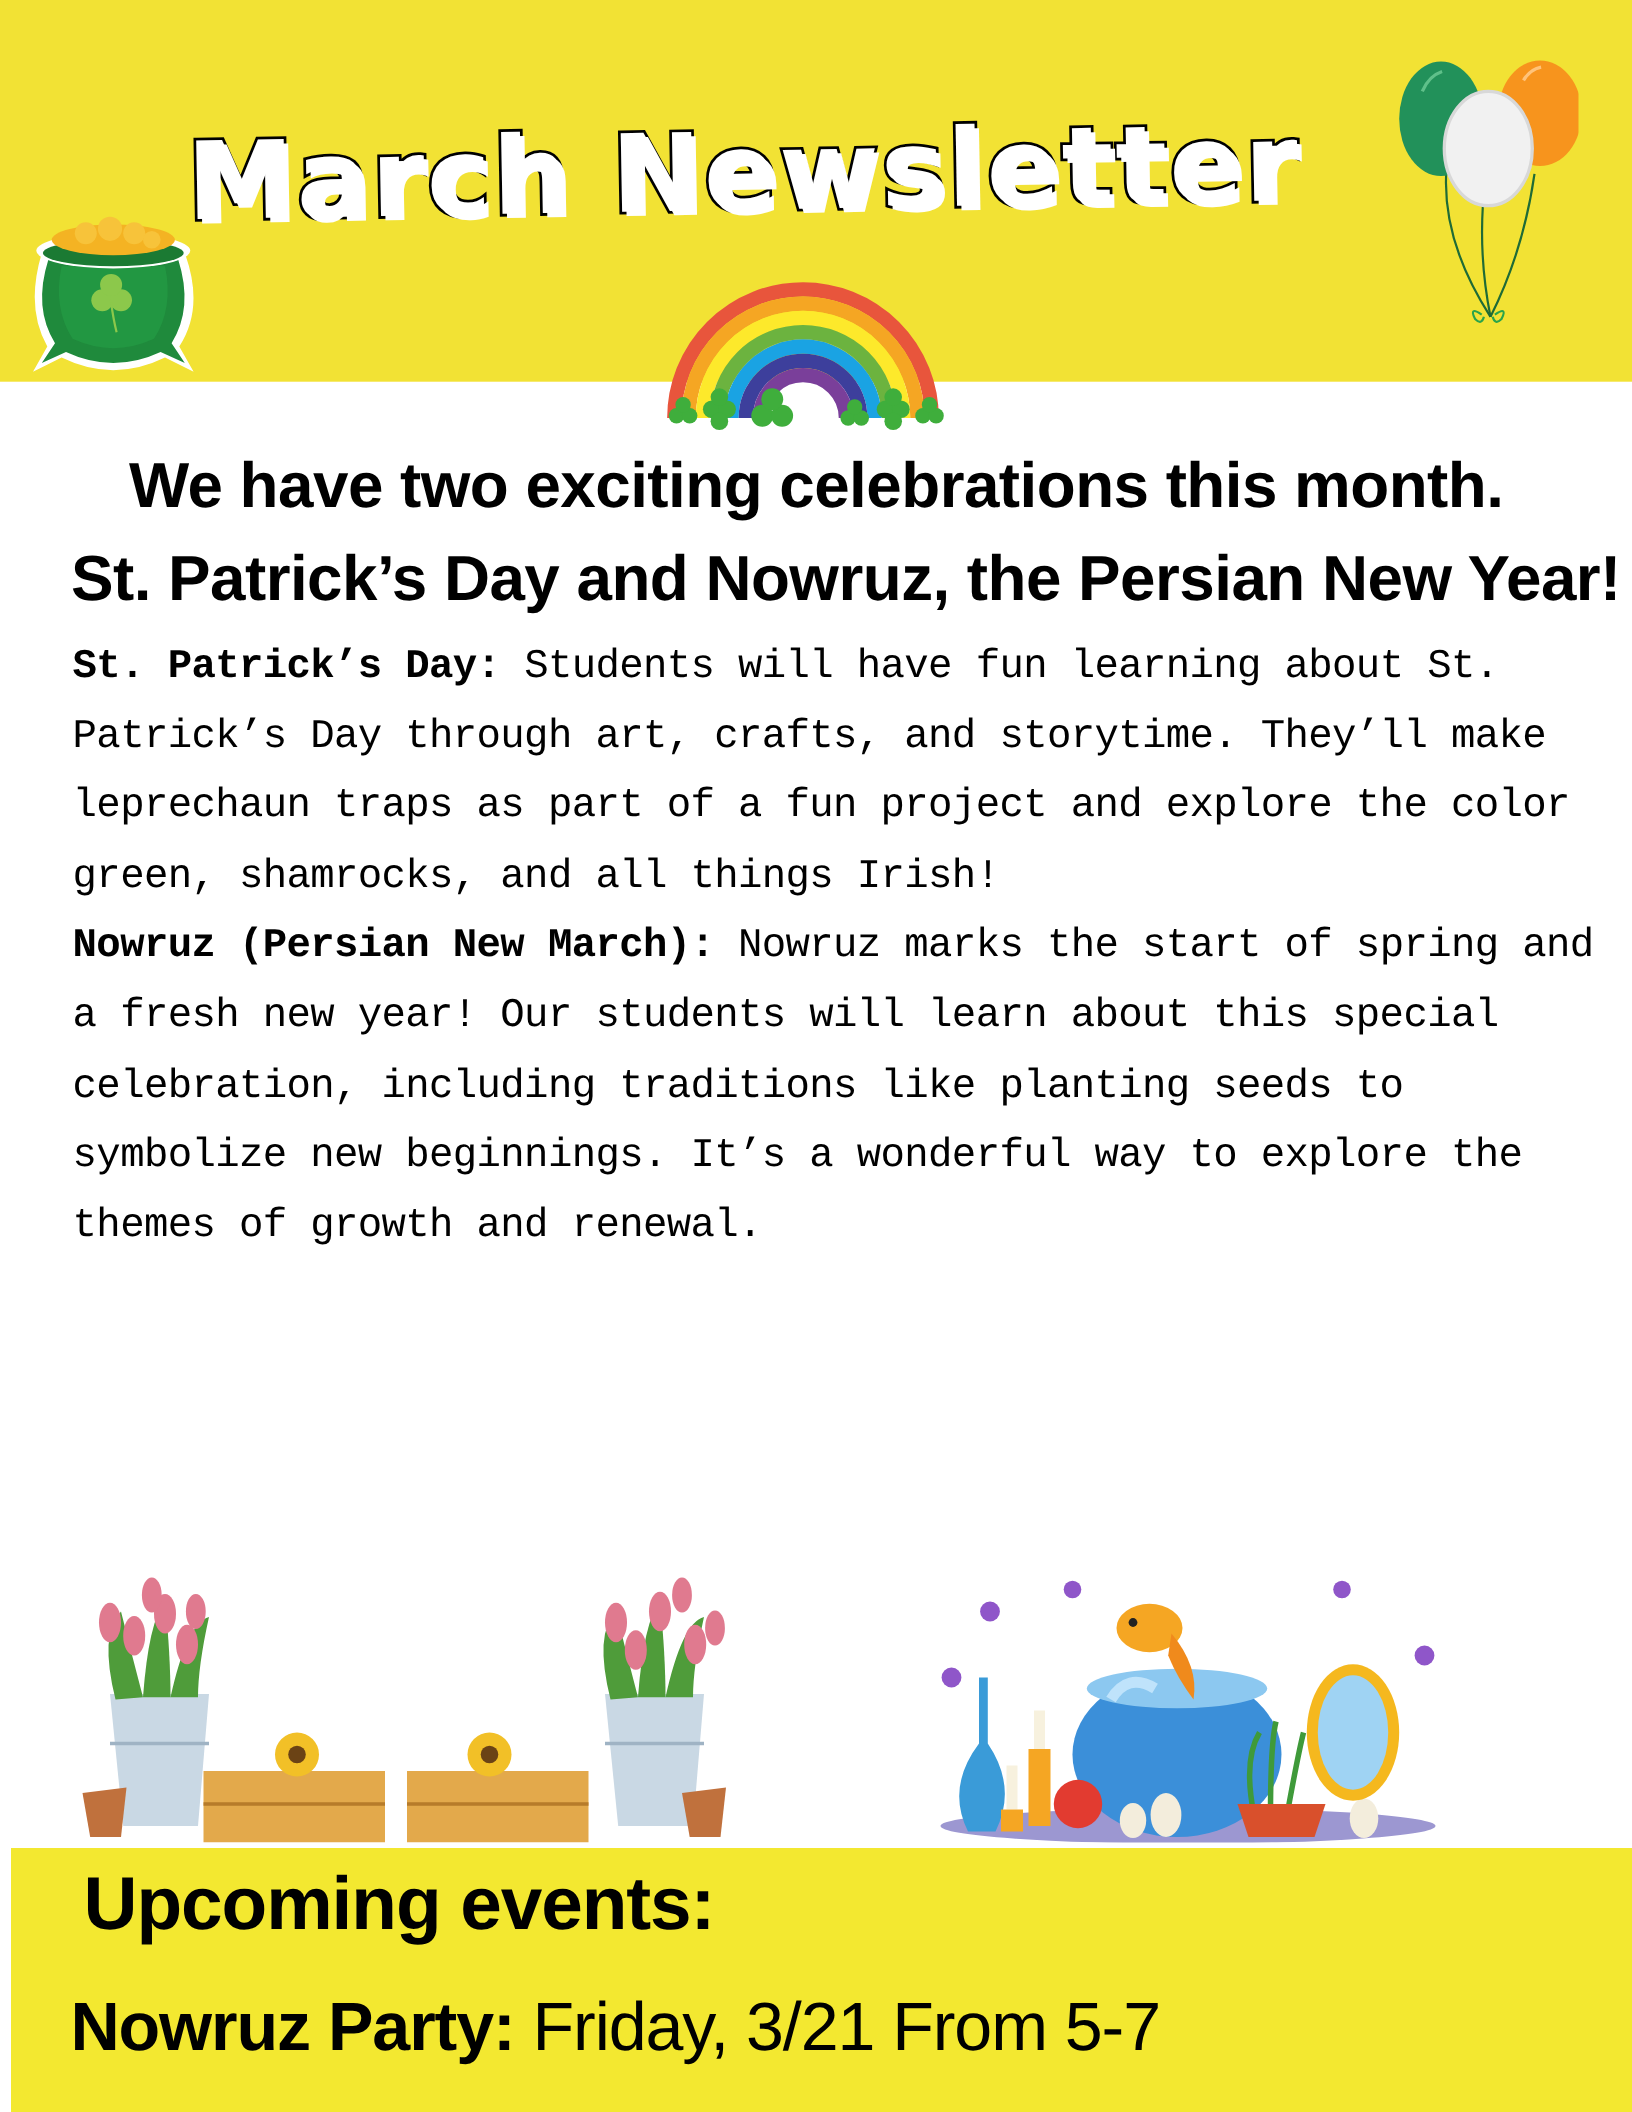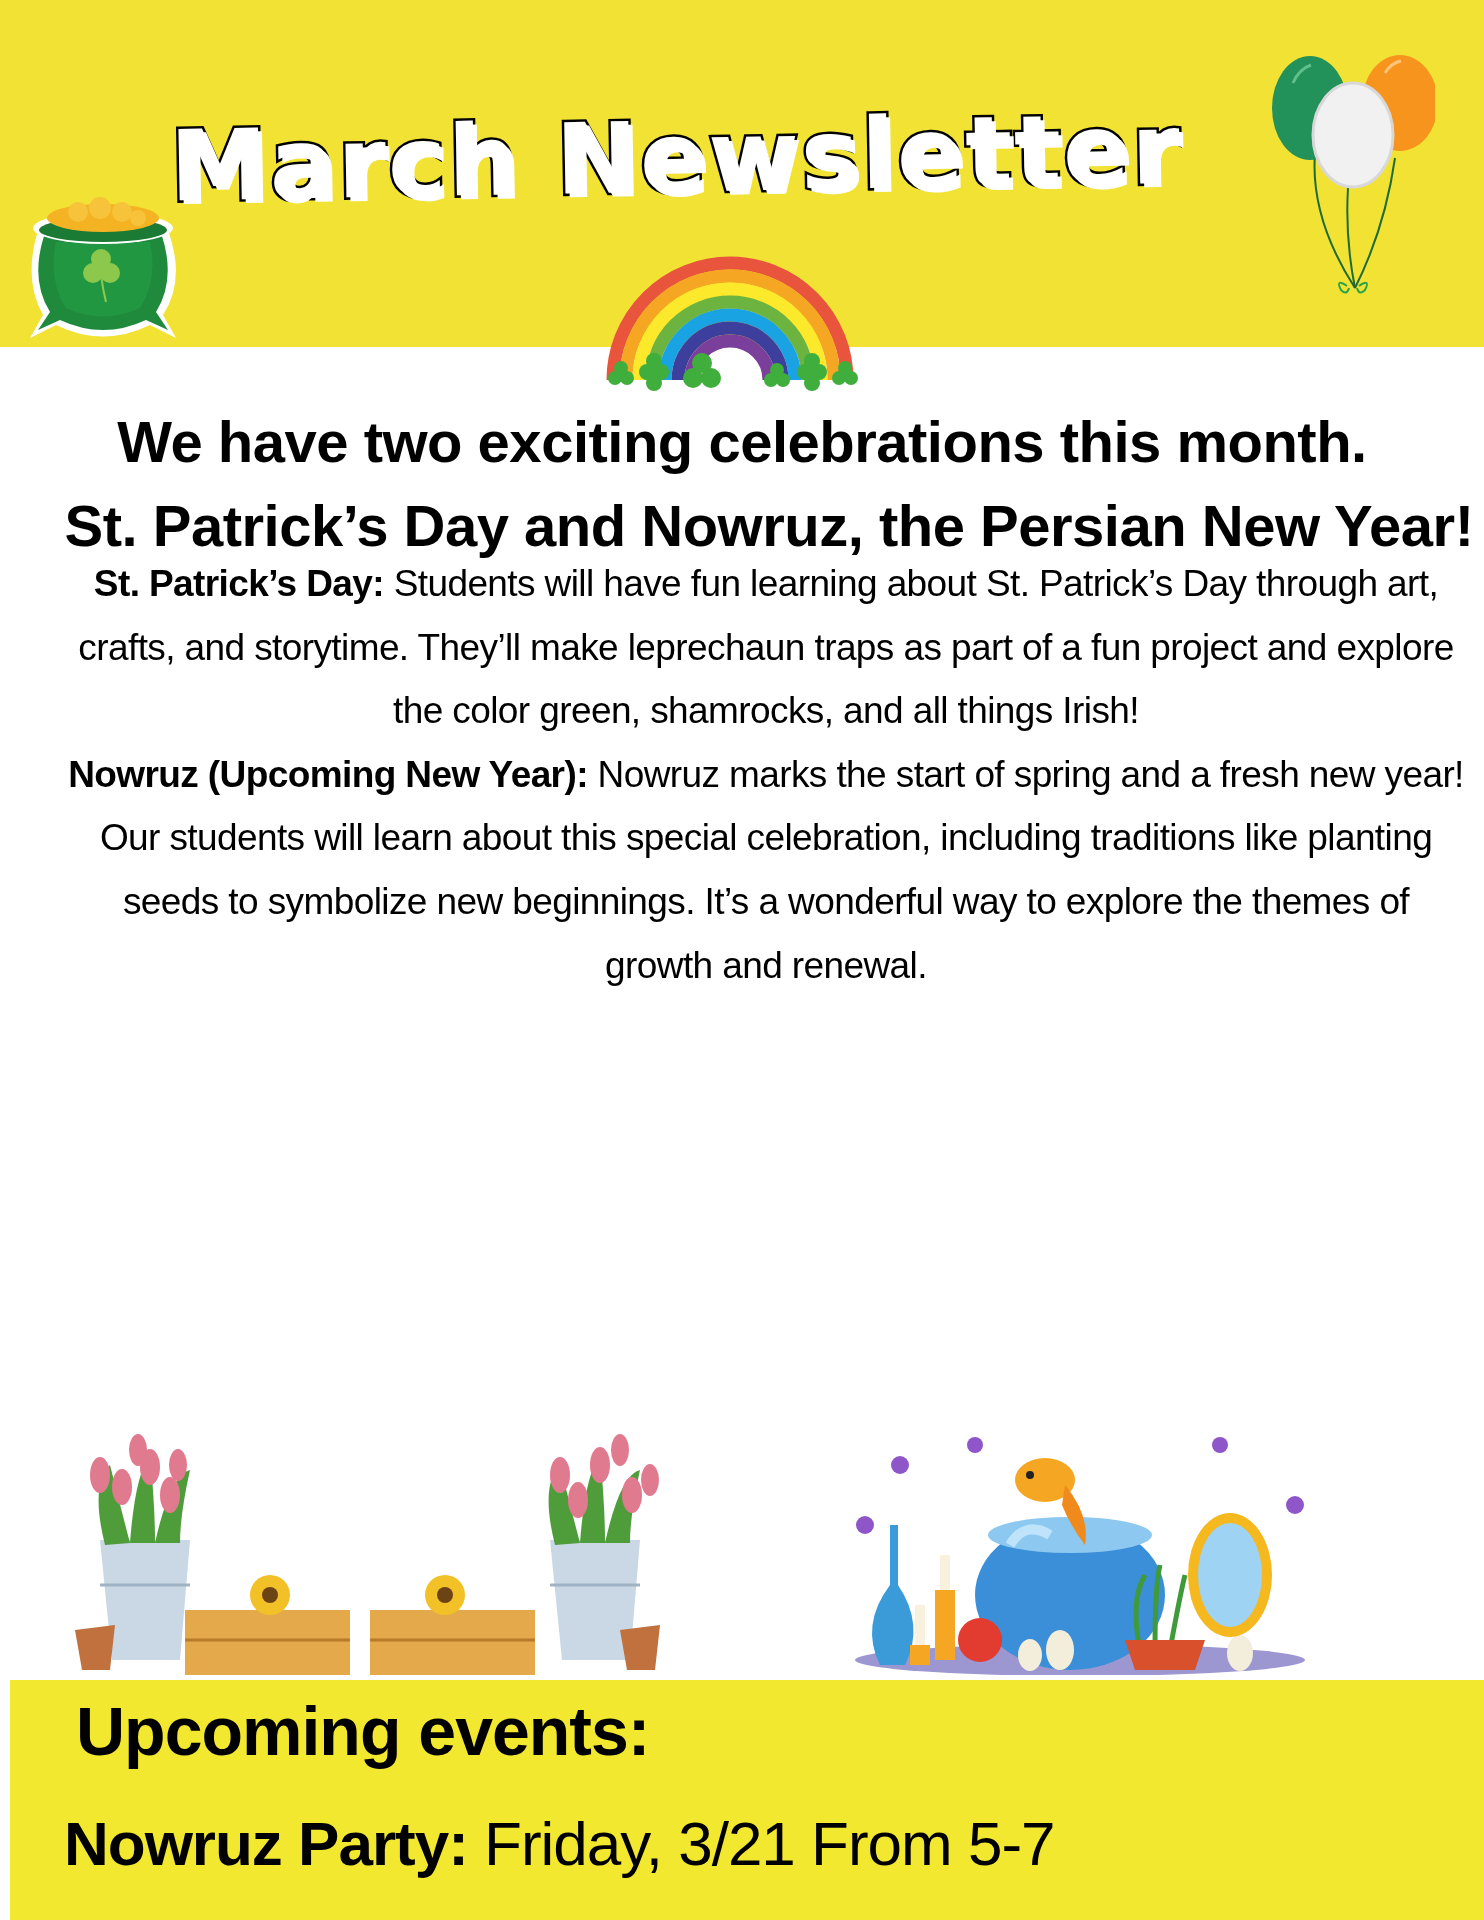--- a/index.html
+++ b/index.html
@@ -23,23 +23,23 @@
     .rainbow { position: absolute; left: 585px; top: 240px; width: 290px; height: 160px; }
 
     .intro {
       position: absolute; left: 0; top: 400px; width: 1484px; text-align: center;
       font-family: "Liberation Sans", sans-serif; font-weight: bold;
       font-size: 58px; line-height: 84px; letter-spacing: -0.5px;
     }
     .intro .line2 { padding-left: 54px; }
 
     .body-text {
-      position: absolute; left: 66px; top: 552px; width: 1400px;
-      font-family: Liberation Sans, sans-serif; font-size: 37px; line-height: 63.6px;
-      letter-spacing: -0.6px; font-stretch: condensed; text-align: center;
+      position: absolute; left: 66px; top: 575px; width: 1400px;
+      font-family: Liberation Mono, monospace; font-size: 37px; line-height: 63.6px;
+      letter-spacing: -0.6px; font-stretch: condensed;
     }
     .body-text p { margin: 0; }
     .body-text b { font-weight: bold; }
 
     .flowers { position: absolute; left: 60px; top: 1425px; width: 620px; height: 250px; }
     .haftsin { position: absolute; left: 820px; top: 1425px; width: 500px; height: 250px; }
 
     .footer-band {
       position: absolute; left: 10px; top: 1680px; width: 1474px; height: 240px;
       background: #f3e830;
@@ -129,21 +129,21 @@
 <div class="intro">
   <div>We have two exciting celebrations this month.</div>
   <div class="line2">St. Patrick’s Day and Nowruz, the Persian New Year!</div>
 </div>
 
 <div class="body-text">
   <p>
     <b>St. Patrick’s Day:</b><span> Students will have fun learning about St. Patrick’s Day through art, crafts, and storytime. They’ll make leprechaun traps as part of a fun project and explore the color green, shamrocks, and all things Irish!</span>
   </p>
   <p>
-    <b>Nowruz (Upcoming New Year):</b><span> Nowruz marks the start of spring and a fresh new year! Our students will learn about this special celebration, including traditions like planting seeds to symbolize new beginnings. It’s a wonderful way to explore the themes of growth and renewal.</span>
+    <b>Nowruz (Persian New March):</b><span> Nowruz marks the start of spring and a fresh new year! Our students will learn about this special celebration, including traditions like planting seeds to symbolize new beginnings. It’s a wonderful way to explore the themes of growth and renewal.</span>
   </p>
 </div>
 
 <svg class="flowers" viewBox="0 0 620 250">
 
   <path d="M40 115 L130 115 L120 235 L52 235 Z" fill="#c9d8e4"></path>
   <path d="M40 160 L130 160" stroke="#9fb3c4" stroke-width="3"></path>
   <g fill="#4f9c3a">
     <path d="M45 120 Q30 60 50 40 Q60 80 70 118 Z"></path>
       <path d="M70 118 Q75 50 90 30 Q95 80 95 118 Z"></path>

